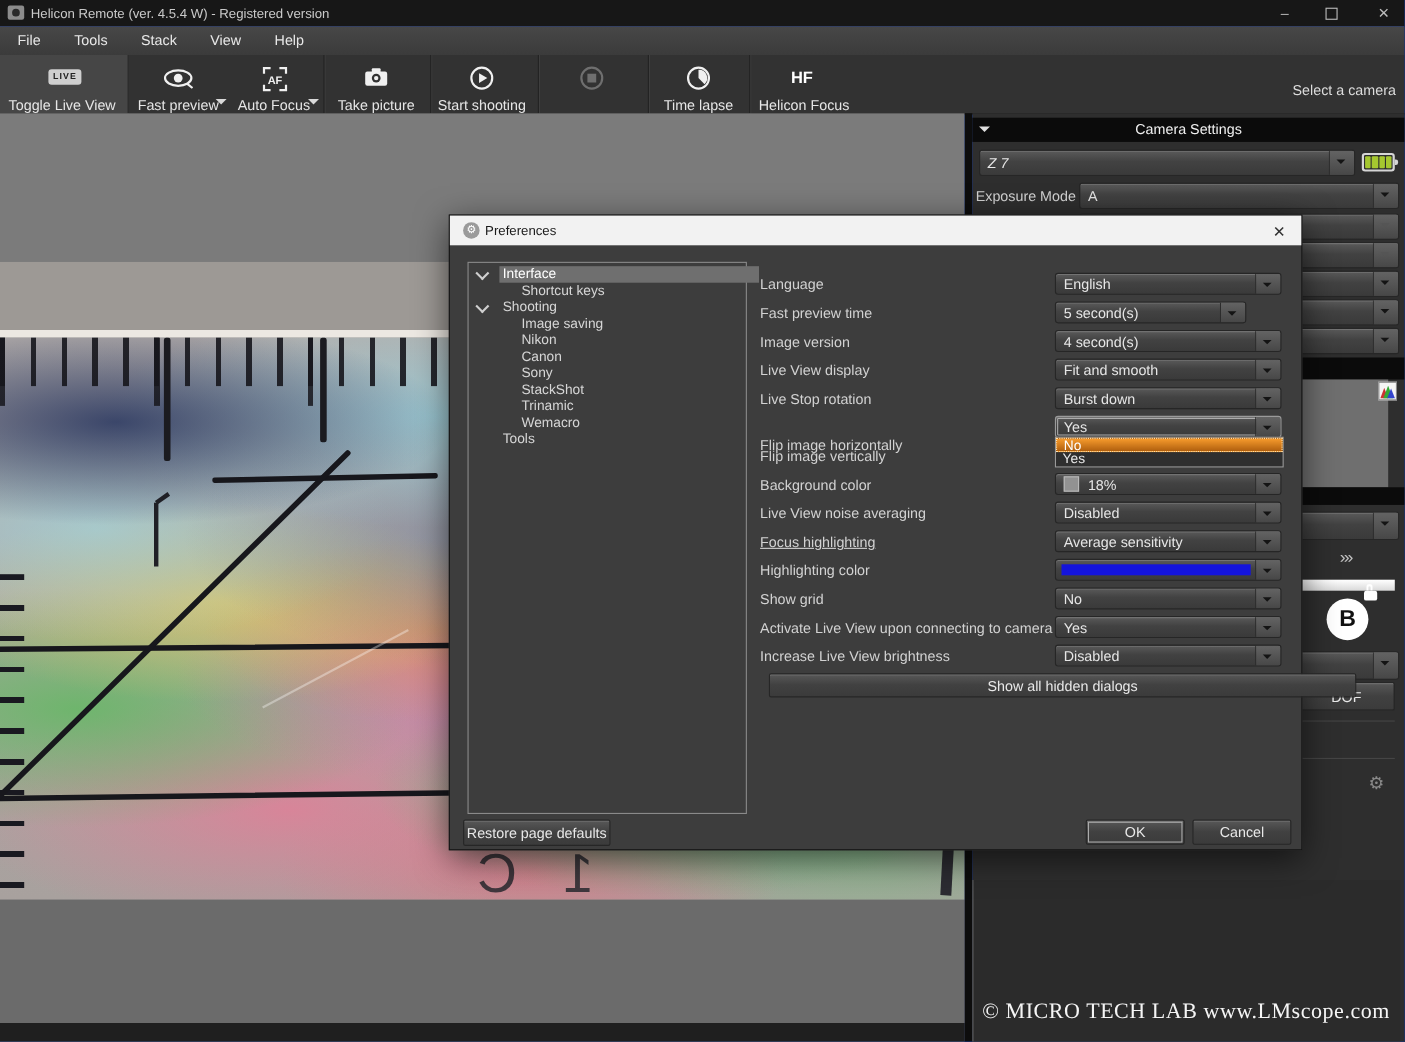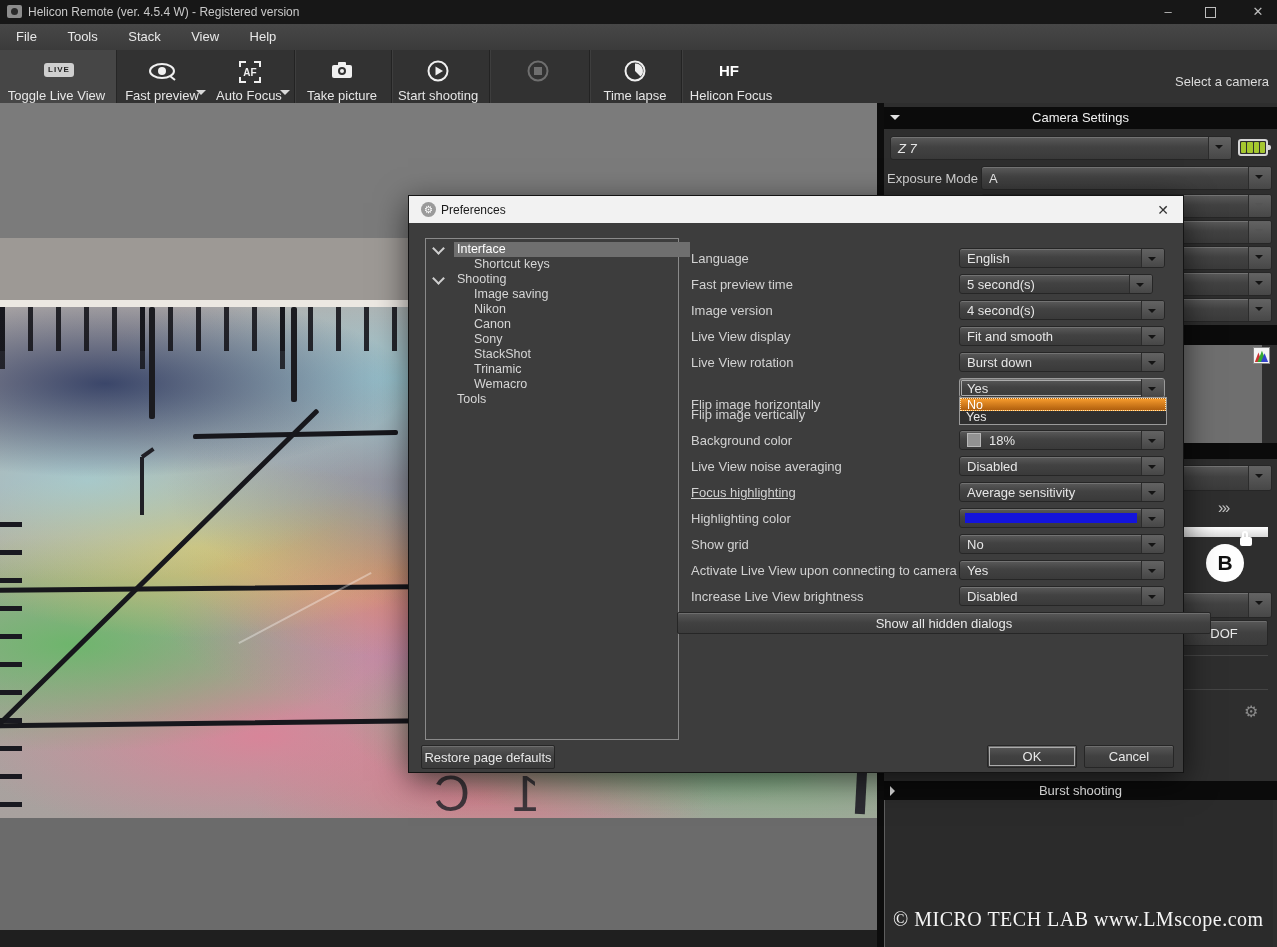--- a/index.html
+++ b/index.html
@@ -284,24 +284,20 @@
     <div class="lock" style="left:356px;top:434px;"></div>
 
     <div class="combo" style="left:6px;top:489px;width:382px;height:26px;">
         <span class="combo-arrow"></span>
       </div>
     <div class="btn" style="left:296px;top:517px;width:88px;height:26px;line-height:25px;">DOF</div>
     <div class="hr-div" style="left:298px;top:552px;width:86px;"></div>
     <div class="hr-div" style="left:298px;top:586px;width:86px;"></div>
     <div class="gear" style="left:360px;top:599px;">⚙</div>
 
-    <div class="sec-head" style="top:678px;height:19px;line-height:19px;">
-      <span class="tri-right" style="left:6px;top:5px;"></span>
-      <span>Burst shooting</span>
-    </div>
     <div class="burst-body" style="top:697px;height:147px;font-family:Liberation Serif, serif;">
       <div class="copyright" style="left:8px;top:108px;">©  MICRO TECH LAB www.LMscope.com</div>
     </div>
   </div>
 
   <div class="dialog">
     <div class="dlg-title">
       <span class="dlg-ico">⚙</span>
       <span class="dlg-title-text">Preferences</span>
       <span class="dlg-close">✕</span>
@@ -322,32 +318,32 @@
       <div class="tree-item" style="left:48px;top:123px;">Trinamic</div>
       <div class="tree-item" style="left:48px;top:138px;">Wemacro</div>
       <div class="tree-item" style="left:31px;top:153px;">Tools</div>
     </div>
 
     <div class="lbl" style="left:282px;top:55px;">Language</div>
     <div class="combo" style="left:550px;top:52px;width:206px;">
       <span>English</span><span class="combo-arrow"></span></div>
 
     <div class="lbl" style="left:282px;top:81px;">Fast preview time</div>
-    <div class="combo" style="left:550px;top:78px;width:194px;">
+    <div class="combo" style="left:550px;top:78px;width:174px;">
       <span>5  second(s)</span><span class="combo-arrow"></span></div>
 
     <div class="lbl" style="left:282px;top:107px;">Image version</div>
     <div class="combo" style="left:550px;top:104px;width:206px;">
       <span>4  second(s)</span><span class="combo-arrow"></span></div>
 
     <div class="lbl" style="left:282px;top:133px;">Live View display</div>
     <div class="combo" style="left:550px;top:130px;width:206px;">
       <span>Fit and smooth</span><span class="combo-arrow"></span></div>
 
-    <div class="lbl" style="left:282px;top:159px;">Live View rotation</div>
+    <div class="lbl" style="left:282px;top:159px;">Live Stop rotation</div>
     <div class="combo" style="left:550px;top:156px;width:206px;">
       <span>Burst down</span><span class="combo-arrow"></span></div>
 
     <div class="lbl" style="left:282px;top:185px;margin-top:16px;">Flip image horizontally</div>
     <div class="combo focus-ring" style="left:550px;top:182px;width:206px;border-color:#9a9a9a;">
       <span>Yes</span><span class="combo-arrow"></span></div>
 
     <div class="popup">
       <div class="popup-item hot">No</div>
       <div class="popup-item">Yes</div>
@@ -382,20 +378,20 @@
       <span>No</span><span class="combo-arrow"></span></div>
 
     <div class="lbl" style="left:282px;top:367px;">Activate Live View upon connecting to camera</div>
     <div class="combo" style="left:550px;top:364px;width:206px;">
       <span>Yes</span><span class="combo-arrow"></span></div>
 
     <div class="lbl" style="left:282px;top:393px;">Increase Live View brightness</div>
     <div class="combo" style="left:550px;top:390px;width:206px;">
       <span>Disabled</span><span class="combo-arrow"></span></div>
 
-    <div class="btn" style="left:268px;top:416px;width:534px;height:22px;line-height:21px;">Show all hidden dialogs</div>
+    <div class="btn" style="left:290px;top:416px;width:534px;height:22px;line-height:21px;">Show all hidden dialogs</div>
 
     <div class="btn" style="left:12px;top:549px;width:134px;height:24px;line-height:23px;">Restore page defaults</div>
     <div class="btn focus-ring" style="left:578px;top:549px;width:90px;height:23px;line-height:22px;">OK</div>
     <div class="btn" style="left:675px;top:549px;width:90px;height:23px;line-height:22px;">Cancel</div>
   </div>
 
 </div>
 
 </body></html>

